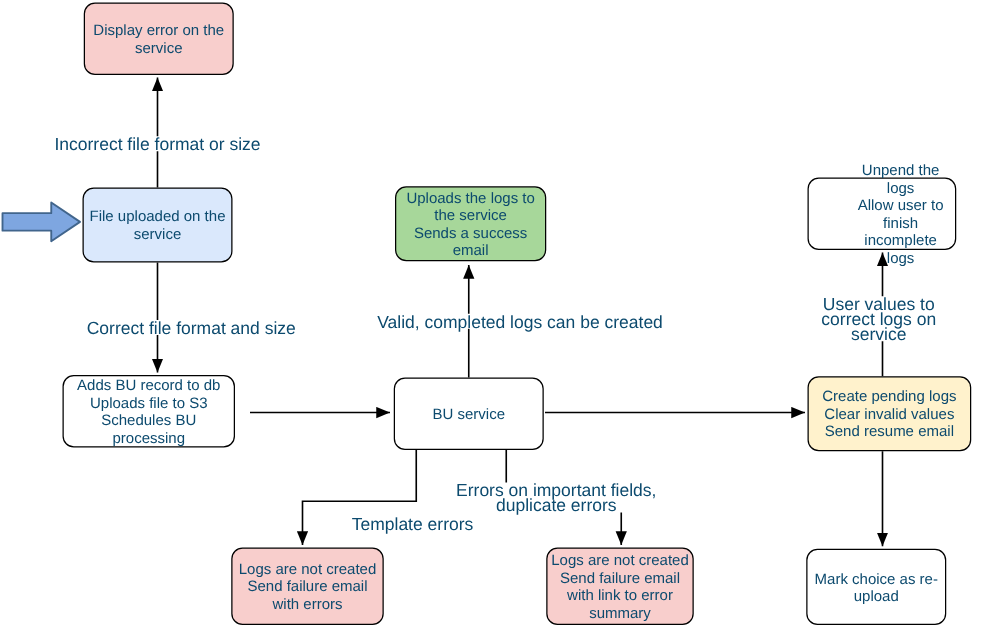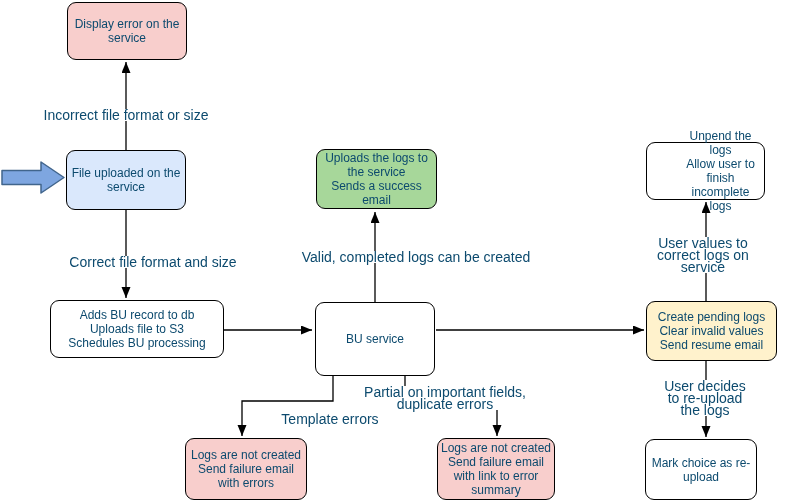--- a/index.html
+++ b/index.html
@@ -14,23 +14,23 @@
     display:flex;align-items:center;justify-content:center;text-align:center;
     font-size:12px;line-height:14px;white-space:pre-line;padding:1px 2px;background:#fff;
   }
   .edge-label{
     position:absolute;transform:translate(-50%,-50%);background:#ffffff;
     font-size:14px;line-height:12px;text-align:center;white-space:pre-line;padding:0 2px;
   }
   
   #n-display-error   {left:67px; top:2px;  width:120px;height:58px;}
   #n-file-uploaded   {left:66px; top:150px;width:120px;height:60px;}
-  #n-adds-bu         {left:50px; top:300px;width:174px;height:58px;}
+  #n-adds-bu         {left:50px; top:300px;width:138px;height:58px;}
   #n-uploads-logs    {left:316px;top:149px;width:121px;height:60px;}
-  #n-bu-service      {left:315px;top:302px;width:120px;height:74px;align-items:center;}
+  #n-bu-service      {left:315px;top:302px;width:120px;height:58px;align-items:center;}
   #n-unpend          {left:646px;top:142px;width:119px;height:58px;}
   #n-create-pending  {left:646px;top:301px;width:131px;height:60px;}
   #n-logs-errors     {left:185px;top:438px;width:122px;height:62px;}
   #n-logs-summary    {left:437px;top:438px;width:118px;height:62px;}
   #n-mark-reupload   {left:645px;top:439px;width:112px;height:61px;}
   
   #l-incorrect {left:126px;top:115px;}
   #l-correct   {left:117px;top:262px;margin-left:36px;}
   #l-valid     {left:376px;top:257px;margin-left:40px;}
   #l-partial   {left:513px;top:329px;}
@@ -96,18 +96,17 @@
 with link to error
 summary</span></div>
 
   <div class="node" id="n-mark-reupload" style="background-color: rgb(255, 255, 255);"><span>Mark choice as re-
 upload</span></div>
 
   <div class="edge-label" id="l-incorrect">Incorrect file format or size</div>
   <div class="edge-label" id="l-correct">Correct file format and size</div>
   <div class="edge-label" id="l-valid">Valid, completed logs can be created</div>
   <div class="edge-label" id="l-template">Template errors</div>
-  <div class="edge-label" id="l-important">Partial on important fields,
+  <div class="edge-label" id="l-important">Errors on important fields,
 duplicate errors</div>
   <div class="edge-label" id="l-choose">User values to correct logs on service</div>
-  <div class="edge-label" id="l-reupload">User decides to re-upload the logs</div>
 
 </div>
 
 </body></html>

